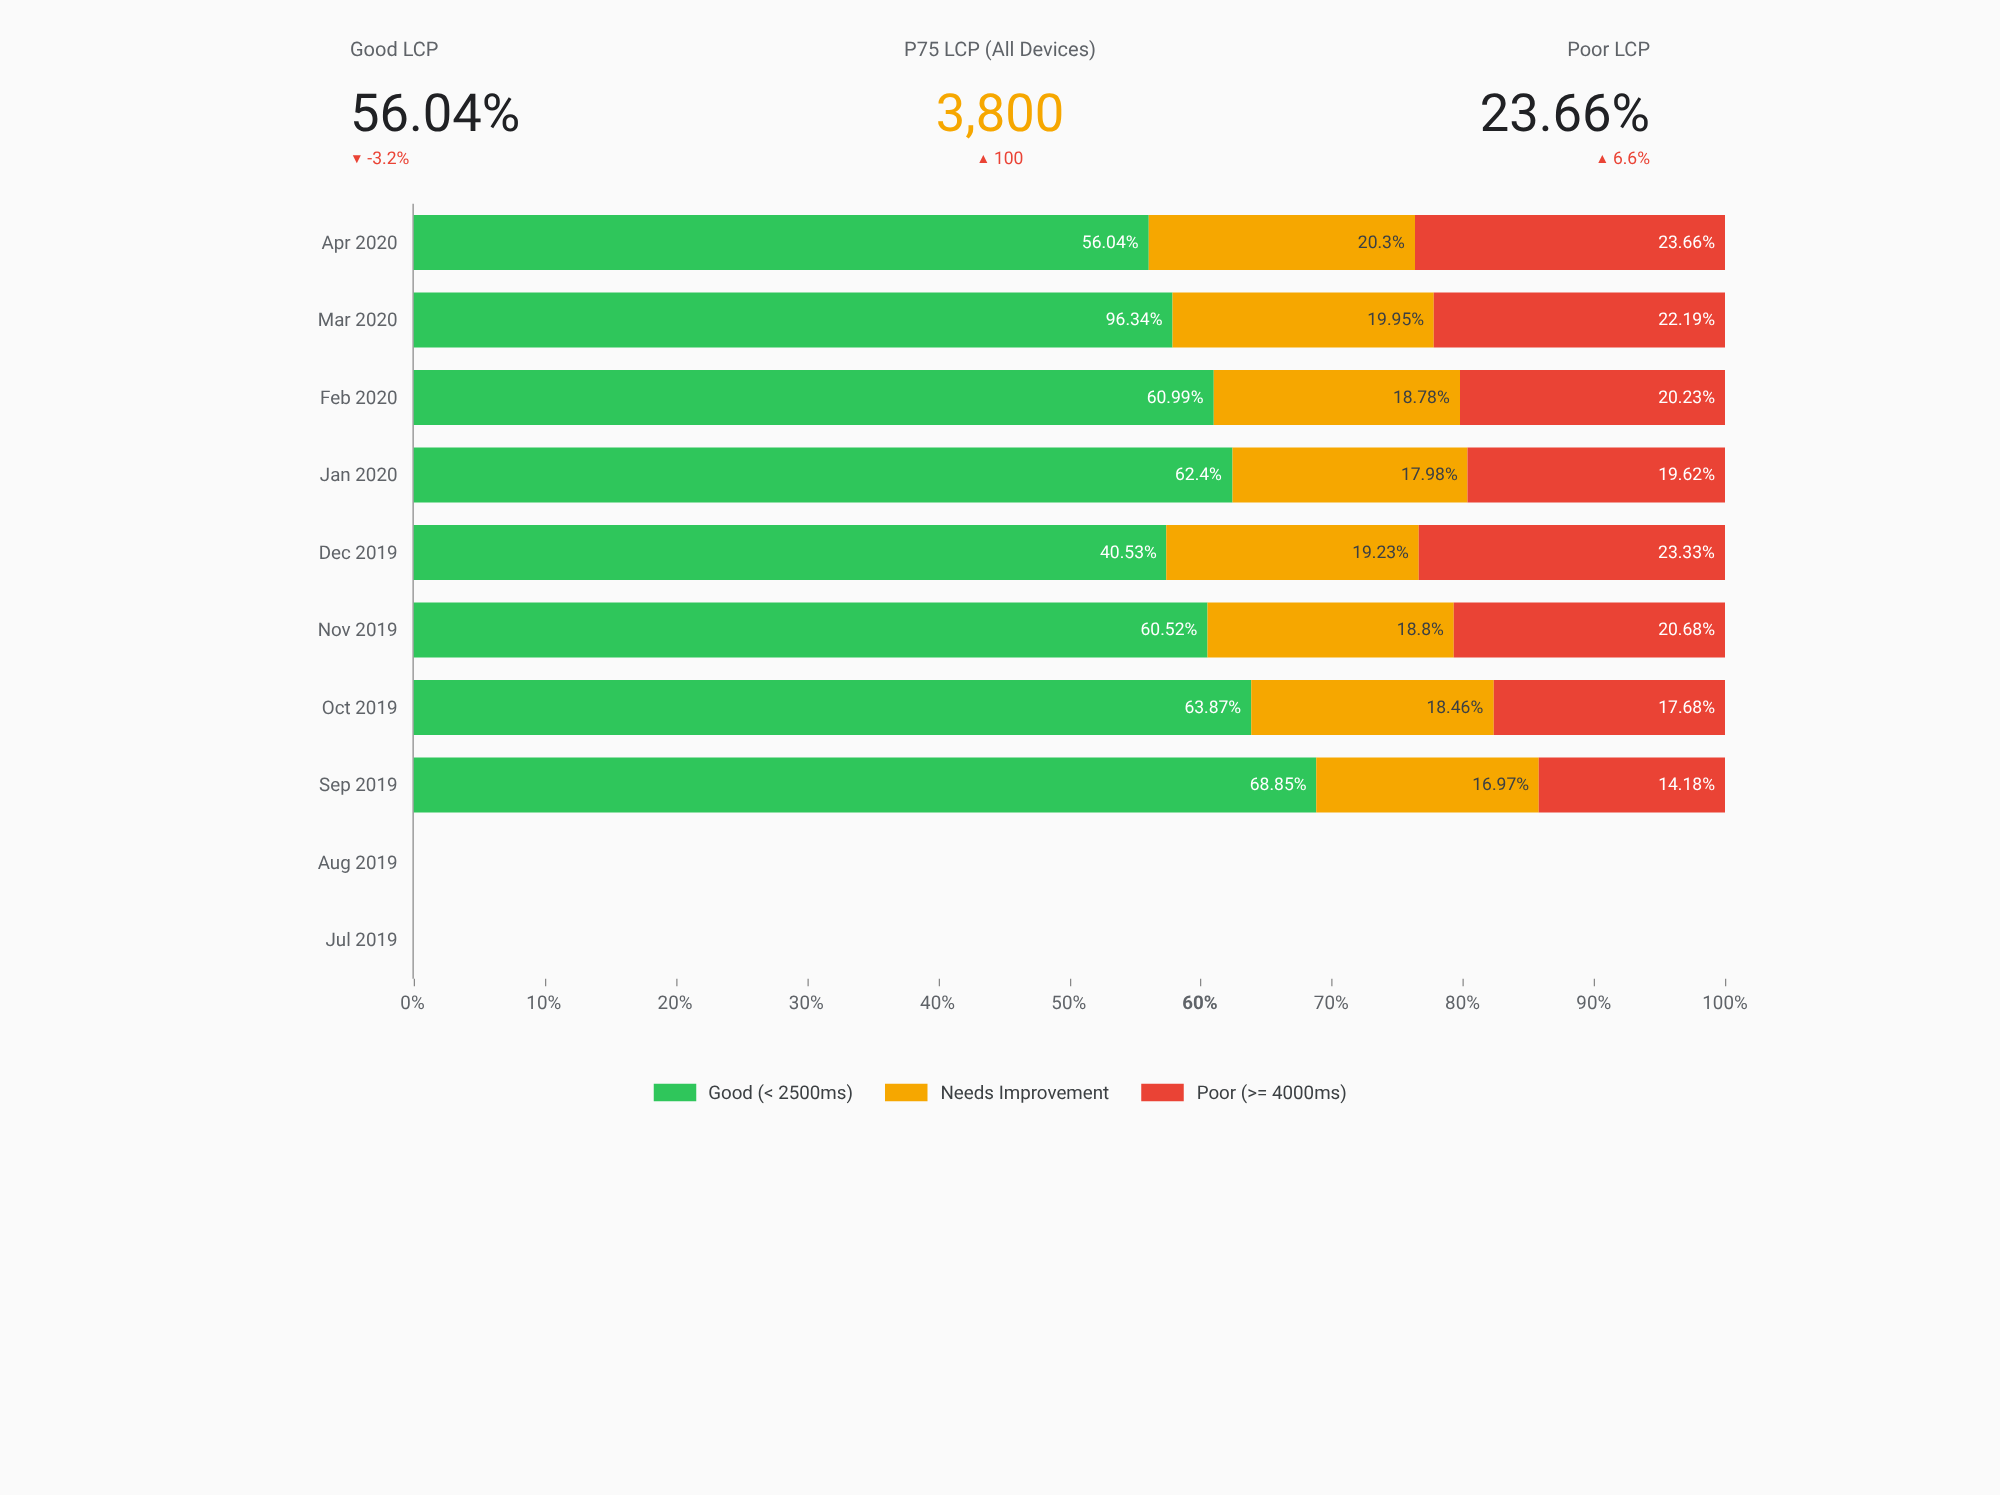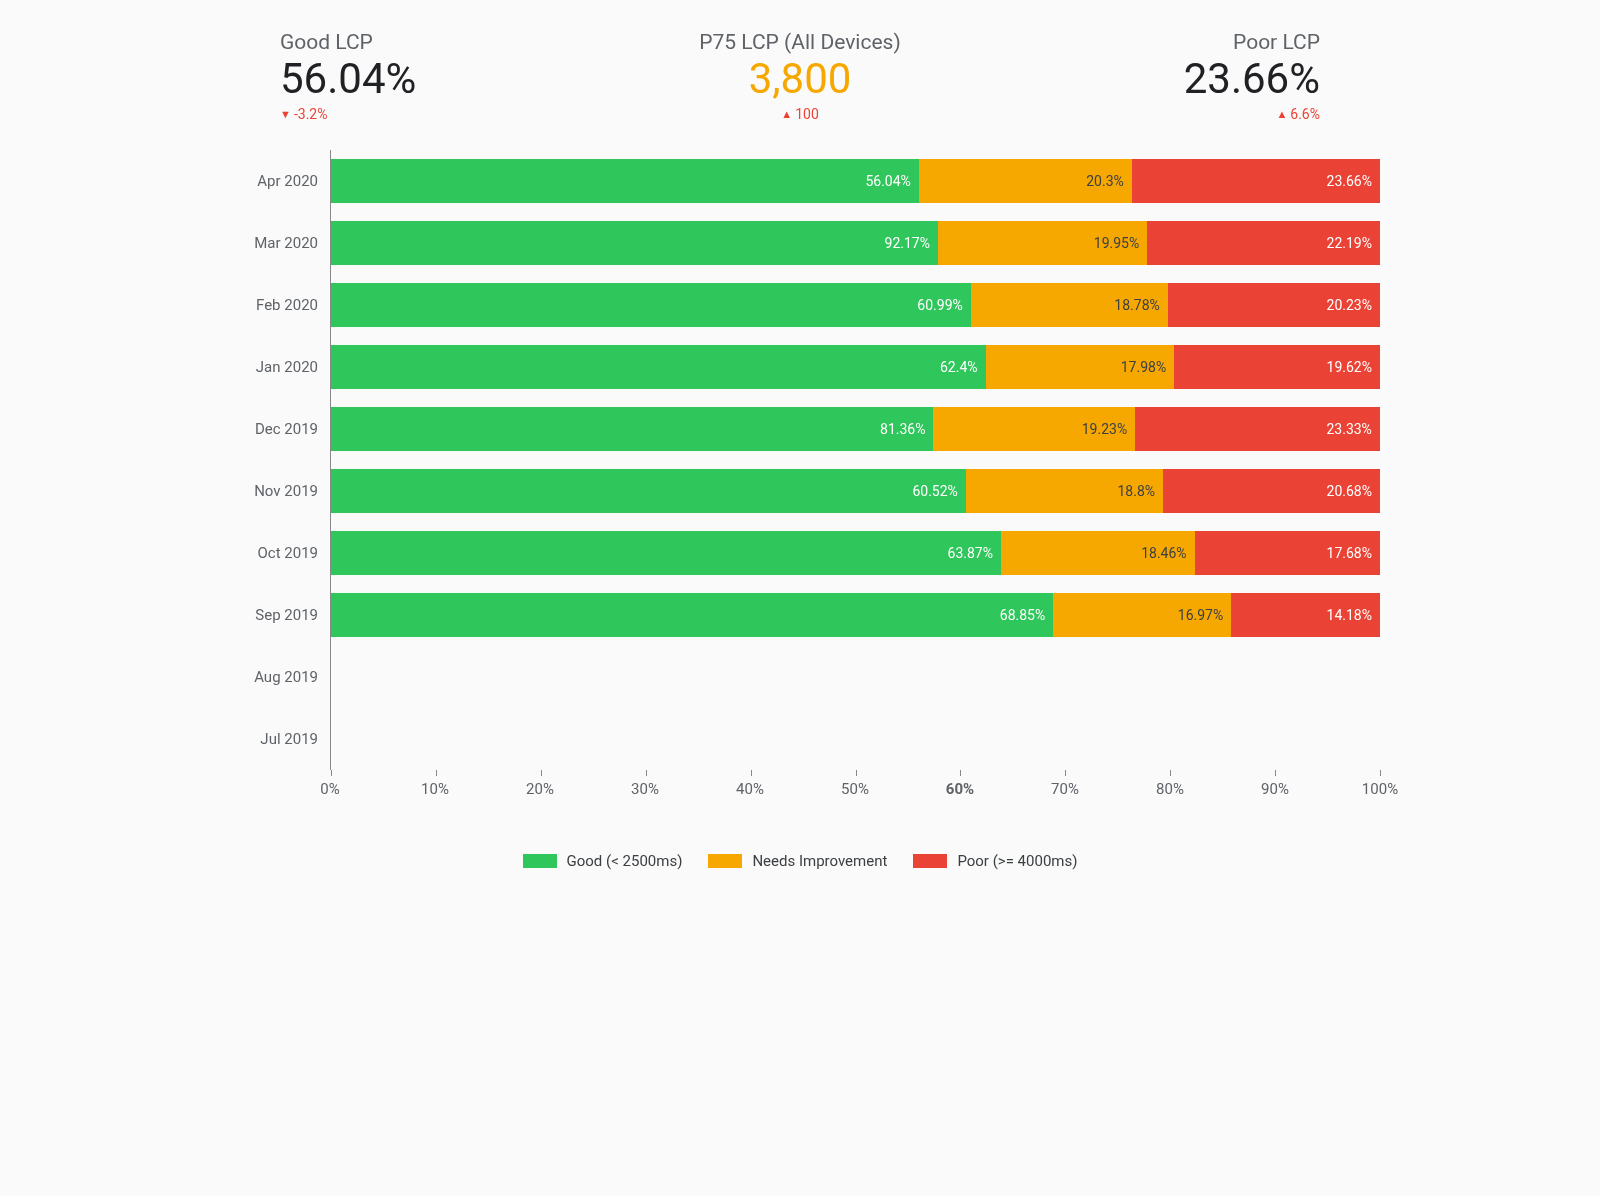--- a/index.html
+++ b/index.html
@@ -13,21 +13,21 @@
     --grid:#d0d0d0;
   }
   html,body{margin:0;padding:0;background:var(--bg);font-family:-apple-system,BlinkMacSystemFont,"Segoe UI",Roboto,Helvetica,Arial,sans-serif;color:var(--ink);}
   .page{width:1280px;height:957px;margin:0 auto;padding:30px 60px 20px 60px;box-sizing:border-box;}
   
   .kpis{display:flex;justify-content:space-between;padding:0 60px 0 60px;margin-bottom:28px;}
   .kpi{min-width:250px;}
   .kpi.left{text-align:left;}
   .kpi.center{text-align:center;}
   .kpi.right{text-align:right;}
-  .kpi-label{font-size:21px;color:var(--muted);margin-bottom:2px;}
+  .kpi-label{font-size:16px;color:var(--muted);margin-bottom:20px;}
   .kpi-value{font-size:42px;font-weight:400;color:var(--ink);line-height:1.1;}
   .kpi-value.orange{color:var(--orange);}
   .kpi-delta{font-size:14px;margin-top:4px;color:var(--red);}
   .kpi-delta .arr{display:inline-block;font-size:11px;margin-right:3px;vertical-align:1px;}
   
   .chart{display:flex;}
   .ylabels{width:110px;padding-top:0;}
   .ylab{height:62px;display:flex;align-items:center;justify-content:flex-end;padding-right:12px;box-sizing:border-box;font-size:15px;color:var(--muted);}
   .plot{flex:1;position:relative;border-left:1px solid #888;}
   .row{height:62px;display:flex;align-items:center;position:relative;}
@@ -106,42 +106,42 @@
         </div>
     <div class="row">
           <div class="bar">
             <div class="seg good" style="width: 56.04%;">56.04%</div>
             <div class="seg ni" style="width: 20.3%;">20.3%</div>
             <div class="seg poor" style="width: 23.66%;">23.66%</div>
           </div>
         </div>
         <div class="row">
           <div class="bar">
-            <div class="seg good" style="width: 57.87%;">92.17%</div>
+            <div class="seg good" style="width: 57.87%;">96.34%</div>
             <div class="seg ni" style="width: 19.95%;">19.95%</div>
             <div class="seg poor" style="width: 22.19%;">22.19%</div>
           </div>
         </div>
         <div class="row">
           <div class="bar">
             <div class="seg good" style="width: 60.99%;">60.99%</div>
             <div class="seg ni" style="width: 18.78%;">18.78%</div>
             <div class="seg poor" style="width: 20.23%;">20.23%</div>
           </div>
         </div>
         <div class="row">
           <div class="bar">
             <div class="seg good" style="width: 62.4%;">62.4%</div>
             <div class="seg ni" style="width: 17.98%;">17.98%</div>
             <div class="seg poor" style="width: 19.62%;">19.62%</div>
           </div>
         </div>
         <div class="row">
           <div class="bar">
-            <div class="seg good" style="width: 57.43%;">81.36%</div>
+            <div class="seg good" style="width: 57.43%;">40.53%</div>
             <div class="seg ni" style="width: 19.23%; text-align: right;">19.23%</div>
             <div class="seg poor" style="width: 23.33%;">23.33%</div>
           </div>
         </div>
         <div class="row">
           <div class="bar">
             <div class="seg good" style="width: 60.52%;">60.52%</div>
             <div class="seg ni" style="width: 18.8%;">18.8%</div>
             <div class="seg poor" style="width: 20.68%;">20.68%</div>
           </div>

